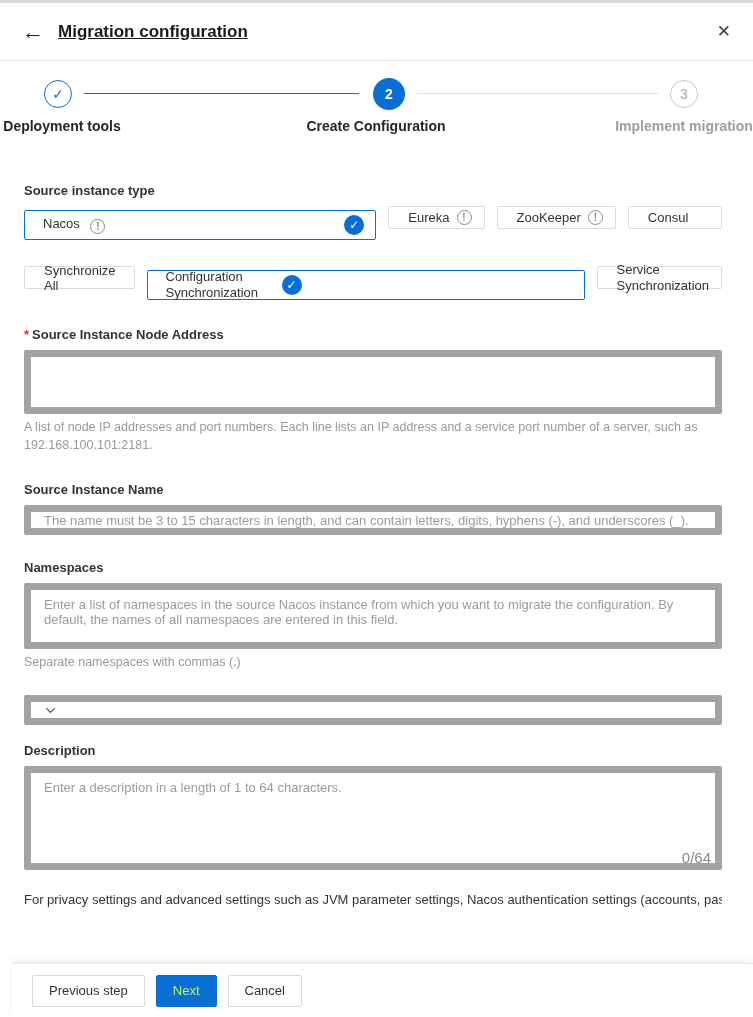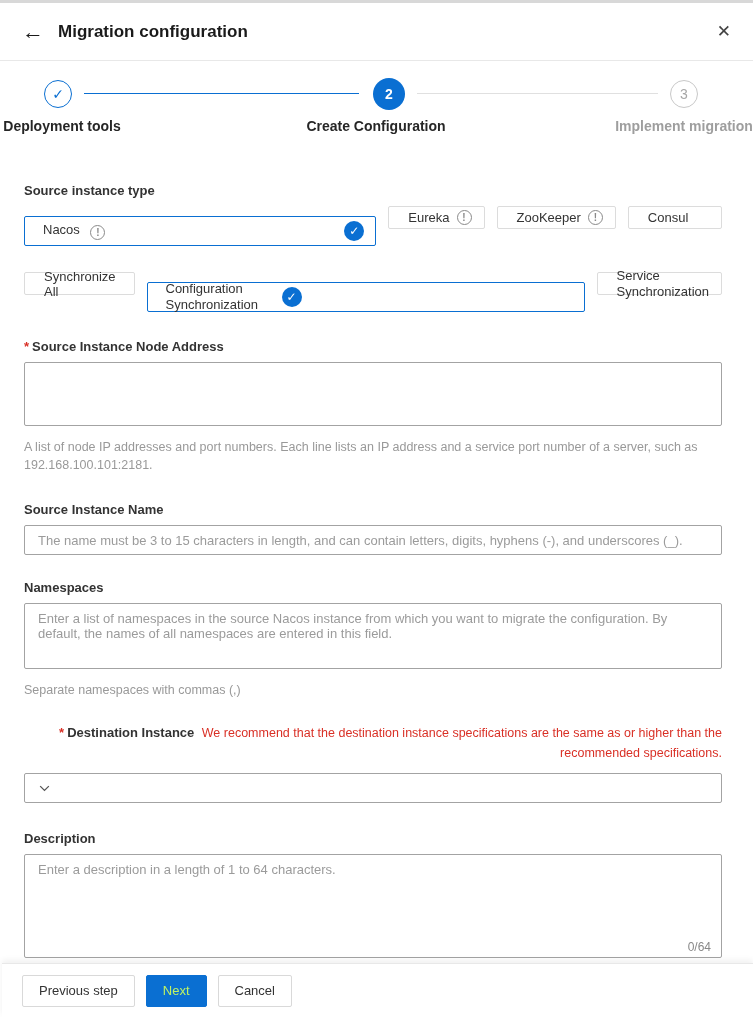--- a/index.html
+++ b/index.html
@@ -5,21 +5,21 @@
   * { margin:0; padding:0; box-sizing:border-box; }
   html,body { background:#ffffff; }
   body { font-family:"Liberation Sans","DejaVu Sans",sans-serif; color:#333; }
   .page { position:relative; width:753px; height:1017px; background:#fff; overflow:hidden;
           border-top:3px solid #d8d8d8; }
 
   
   .hdr { display:flex; align-items:center; height:58px; padding:0 22px;
          border-bottom:1px solid #e8e8e8; }
   .back { font-size:22px; color:#1a1a1a; cursor:pointer; line-height:1; margin-right:14px; }
-  .hdr-title { font-size:17px; font-weight:700; color:#1a1a1a; }
+  .hdr-title { font-size:17px; font-weight:700; color:#1a1a1a;text-decoration:underline; }
   .hdr-close { margin-left:auto; font-size:17px; color:#444; cursor:pointer; line-height:1; }
 
   
   .stepper { position:relative; height:108px; }
   .circle { position:absolute; border-radius:50%; display:flex; align-items:center;
             justify-content:center; background:#fff; }
   .c-done   { left:44px; top:19px; width:28px; height:28px; border:1.5px solid var(--accent);
               color:var(--accent); font-size:14px; font-weight:700; }
   .c-active { left:373px; top:17px; width:32px; height:32px; background:var(--accent);
               color:#fff; font-size:14px; font-weight:700; border:none; }
@@ -46,45 +46,45 @@
   .card .grow { flex:1; }
   .info-i { display:inline-flex; width:15px; height:15px; border:1px solid #8a8a8a;
             border-radius:50%; color:#8a8a8a; font-size:10px; font-weight:700;
             align-items:center; justify-content:center; margin-left:7px; vertical-align:-2px; }
   .chk { width:20px; height:20px; border-radius:50%; background:var(--accent); color:#fff;
          font-size:12px; font-weight:700; display:inline-flex; align-items:center;
          justify-content:center; flex:0 0 auto; }
   .sync-txt { line-height:16px; max-width:104px; }
   .sync-chk { margin-left:12px; }
 
-  .ta, .inp, .sel { width:100%; border:1px solid #a3a3a3; border-radius:2px; background:#fff;
+  .ta, .inp, .sel { width:100%; border:7px solid #a3a3a3; border-radius:2px; background:#fff;
         font-family:"Liberation Sans","DejaVu Sans",sans-serif; font-size:13px; color:#333;
         padding:7px 13px; resize:none; outline:none; }
   .ta::placeholder, .inp::placeholder { color:#9b9b9b; }
-  .helper { font-size:12.5px; color:#999; line-height:18px; margin-top:8px; }
+  .helper { font-size:12.5px; color:#999; line-height:18px; }
 
   .m1 { margin-top:14px; } .m2 { margin-top:26px; } .m3 { margin-top:27px; }
   .m4 { margin-top:28px; } .m5 { margin-top:25px; } .m6 { margin-top:24px; }
-  .m7 { margin-top:28px; }
+  .m7 { margin-top:18px; }
 
   .dest-head { text-align:right; font-size:12.5px; line-height:20px; }
   .dest-head .sec-label { font-size:13px; display:inline; margin-right:4px; }
   .warn { color:var(--danger); }
-  .sel { height:30px; display:flex; align-items:center; padding:0 13px; margin-top:10px;
+  .sel { height:30px; display:flex; align-items:center; padding:0 13px; margin-top:4px;
          cursor:pointer; }
   .sel .ph { flex:1; color:#9b9b9b; }
 
   .desc-wrap { position:relative; margin-top:8px; }
-  .counter { position:absolute; right:11px; bottom:8px; font-size:12px; color:#888; }
+  .counter { position:absolute; right:11px; bottom:8px; font-size:15px; color:#888; }
 
   .footnote { font-size:13px; color:#333; margin-top:17px; line-height:18px;
               white-space:nowrap; overflow:hidden; }
 
   
-  .footer { position:absolute; left:2px; right:0; bottom:0; height:54px; background:#fff;
+  .footer { position:absolute; left:12px; right:0; bottom:0; height:54px; background:#fff;
             border-top:1px solid #e8e8e8; box-shadow:0 -3px 6px rgba(0,0,0,.06);
             display:flex; align-items:center; padding:0 20px; gap:11px; }
   .btn { height:32px; padding:0 16px; font-size:13px; border-radius:2px; cursor:pointer;
          font-family:inherit; background:#fff; border:1px solid #d9d9d9; color:#333; }
   .btn.primary { background:var(--accent); border:1px solid var(--accent); color:#bef264; }
 
   .ta-node { height:64px; } .ta-ns { height:66px; margin-top:8px; } .ta-desc { height:104px; }
   .inp-name { height:30px; margin-top:8px; }
 </style>
 </head>
@@ -169,24 +169,20 @@
       <input class="inp inp-name" placeholder="The name must be 3 to 15 characters in length, and can contain letters, digits, hyphens (-), and underscores (_)." style="">
     </div>
 
     <div class="m5">
       <div class="sec-label">Namespaces</div>
       <textarea class="ta ta-ns" placeholder="Enter a list of namespaces in the source Nacos instance from which you want to migrate the configuration. By default, the names of all namespaces are entered in this field." style=""></textarea>
       <div class="helper">Separate namespaces with commas (,)</div>
     </div>
 
     <div class="m6">
-      <div class="dest-head">
-        <span class="sec-label"><span class="req">*</span><span>Destination Instance</span></span>
-        <span class="warn">We recommend that the destination instance specifications are the same as or higher than the recommended specifications.</span>
-      </div>
       <div class="sel">
         <svg width="13" height="13" viewBox="0 0 12 12">
             <path d="M2 3.8l4 4 4-4" fill="none" stroke="#555" stroke-width="1.2"></path>
           </svg>
       </div>
     </div>
 
     <div class="m7">
       <div class="sec-label">Description</div>
       <div class="desc-wrap">

